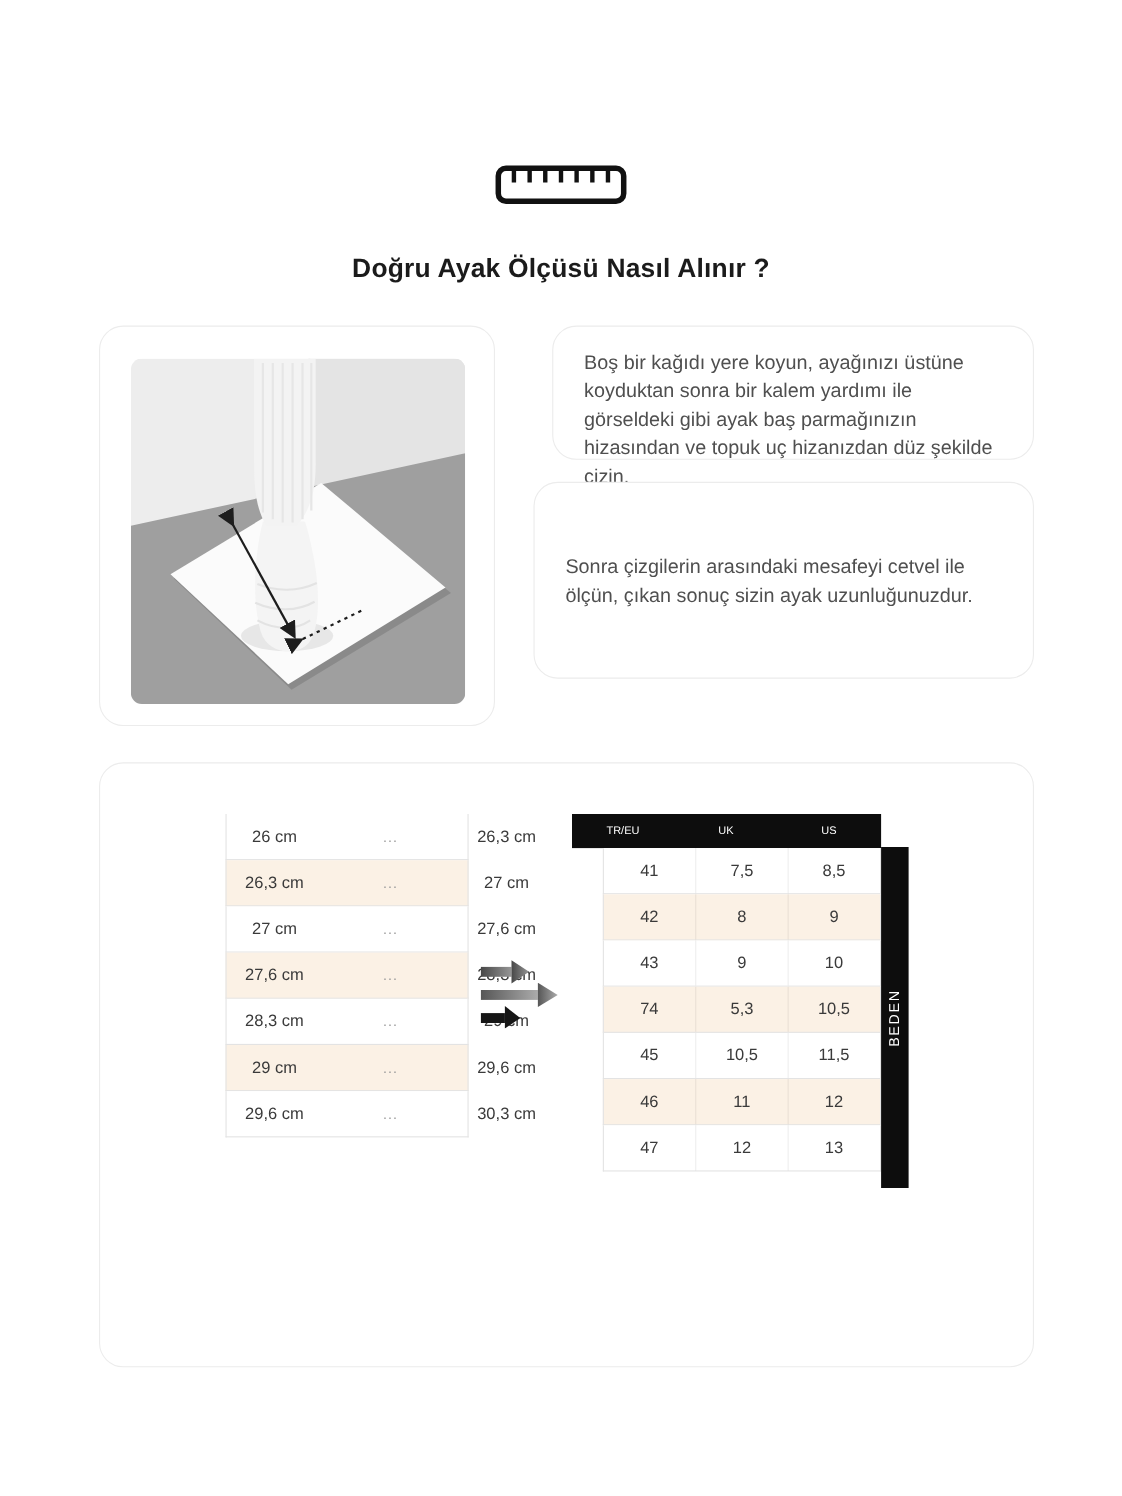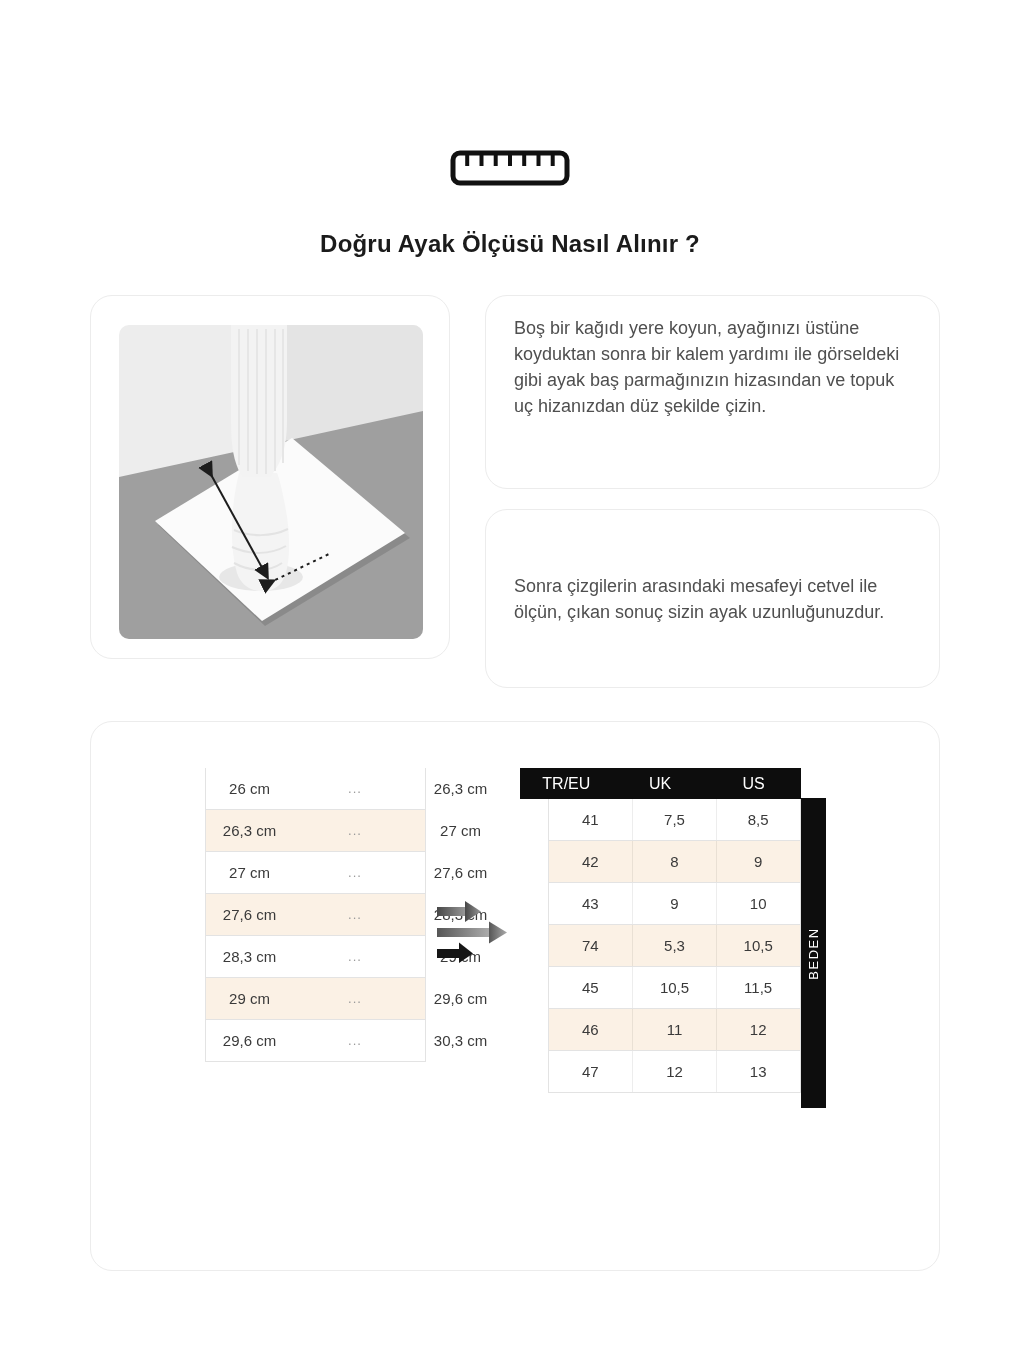--- a/index.html
+++ b/index.html
@@ -12,40 +12,40 @@
   .hero h1{margin:40px 0 0;font-size:24px;font-weight:700;color:#1b1b1b;letter-spacing:.2px;}
 
   .card{background:#fff;border:1px solid #ececec;border-radius:22px;box-sizing:border-box;}
 
   .top-section{display:flex;gap:35px;margin:37px 0 0 90px;width:850px;}
   .photo-card{width:360px;height:364px;padding:29px 28px 21px;flex:none;}
   .photo{width:304px;height:314px;border-radius:10px;overflow:hidden;}
   .steps{display:flex;flex-direction:column;gap:20px;flex:1;}
   .step-card{padding:19px 28px;}
   .step-card p{margin:0;font-size:18px;line-height:26px;color:#4f4f4f;}
-  .step1{height:194px;}
+  .step1{height:122px;margin-left:17px;}
   .step2{height:179px;display:flex;align-items:center;}
 
   .table-card{margin:33px 0 0 90px;width:850px;height:550px;}
   .table-card h2{margin:34px 0 0;text-align:center;font-size:22px;line-height:28px;font-weight:700;color:#1b1b1b;}
   .tables-row{display:flex;justify-content:center;align-items:flex-start;margin-top:46px;}
 
   .t-header{height:31px;background:#0d0d0d;color:#fff;display:flex;align-items:center;justify-content:center;font-size:15px;}
   .cm-table{width:221px;flex:none;}
   .cm-row{display:grid;grid-template-columns:88px 43px 88px;height:42px;align-items:center;background:#fff;
     border-left:1px solid #e3e3e3;border-right:1px solid #e3e3e3;border-bottom:1px solid #e3e3e3;box-sizing:border-box;gap:40px;}
   .cm-row span{text-align:center;font-size:15px;color:#3a3a3a;}
   .cm-row .dots{font-size:13px;color:#9a9a9a;letter-spacing:1px;}
 
   .arrows-block{flex:none;margin:129px 12px 0 11px;}
 
   .conv-wrap{display:flex;flex:none;align-items:flex-start;}
   .conv-table{width:281px;}
   .conv-header{display:grid;grid-template-columns:1fr 1fr 1fr;height:31px;background:#0d0d0d;}
-  .conv-header span{display:flex;align-items:center;justify-content:center;color:#fff;font-size:16px;}
+  .conv-header span{display:flex;align-items:center;justify-content:center;color:#fff;font-size:10px;}
   .conv-row{display:grid;grid-template-columns:1fr 1fr 1fr;height:42px;background:#fff;
     border-left:1px solid #e3e3e3;border-right:1px solid #e3e3e3;border-bottom:1px solid #e3e3e3;box-sizing:border-box;margin-left:28px;}
   .conv-row span{display:flex;align-items:center;justify-content:center;height:100%;font-size:15px;color:#3a3a3a;box-sizing:border-box;}
   .conv-row span + span{border-left:1px solid rgba(0,0,0,0.07);}
 
   .beden-bar{width:25px;height:310px;margin-top:30px;background:#0d0d0d;display:flex;align-items:center;justify-content:center;flex:none;}
   .beden-bar span{transform:rotate(-90deg);color:#fff;font-size:13px;letter-spacing:1.5px;white-space:nowrap;}
 </style>
 </head>
 <body>

